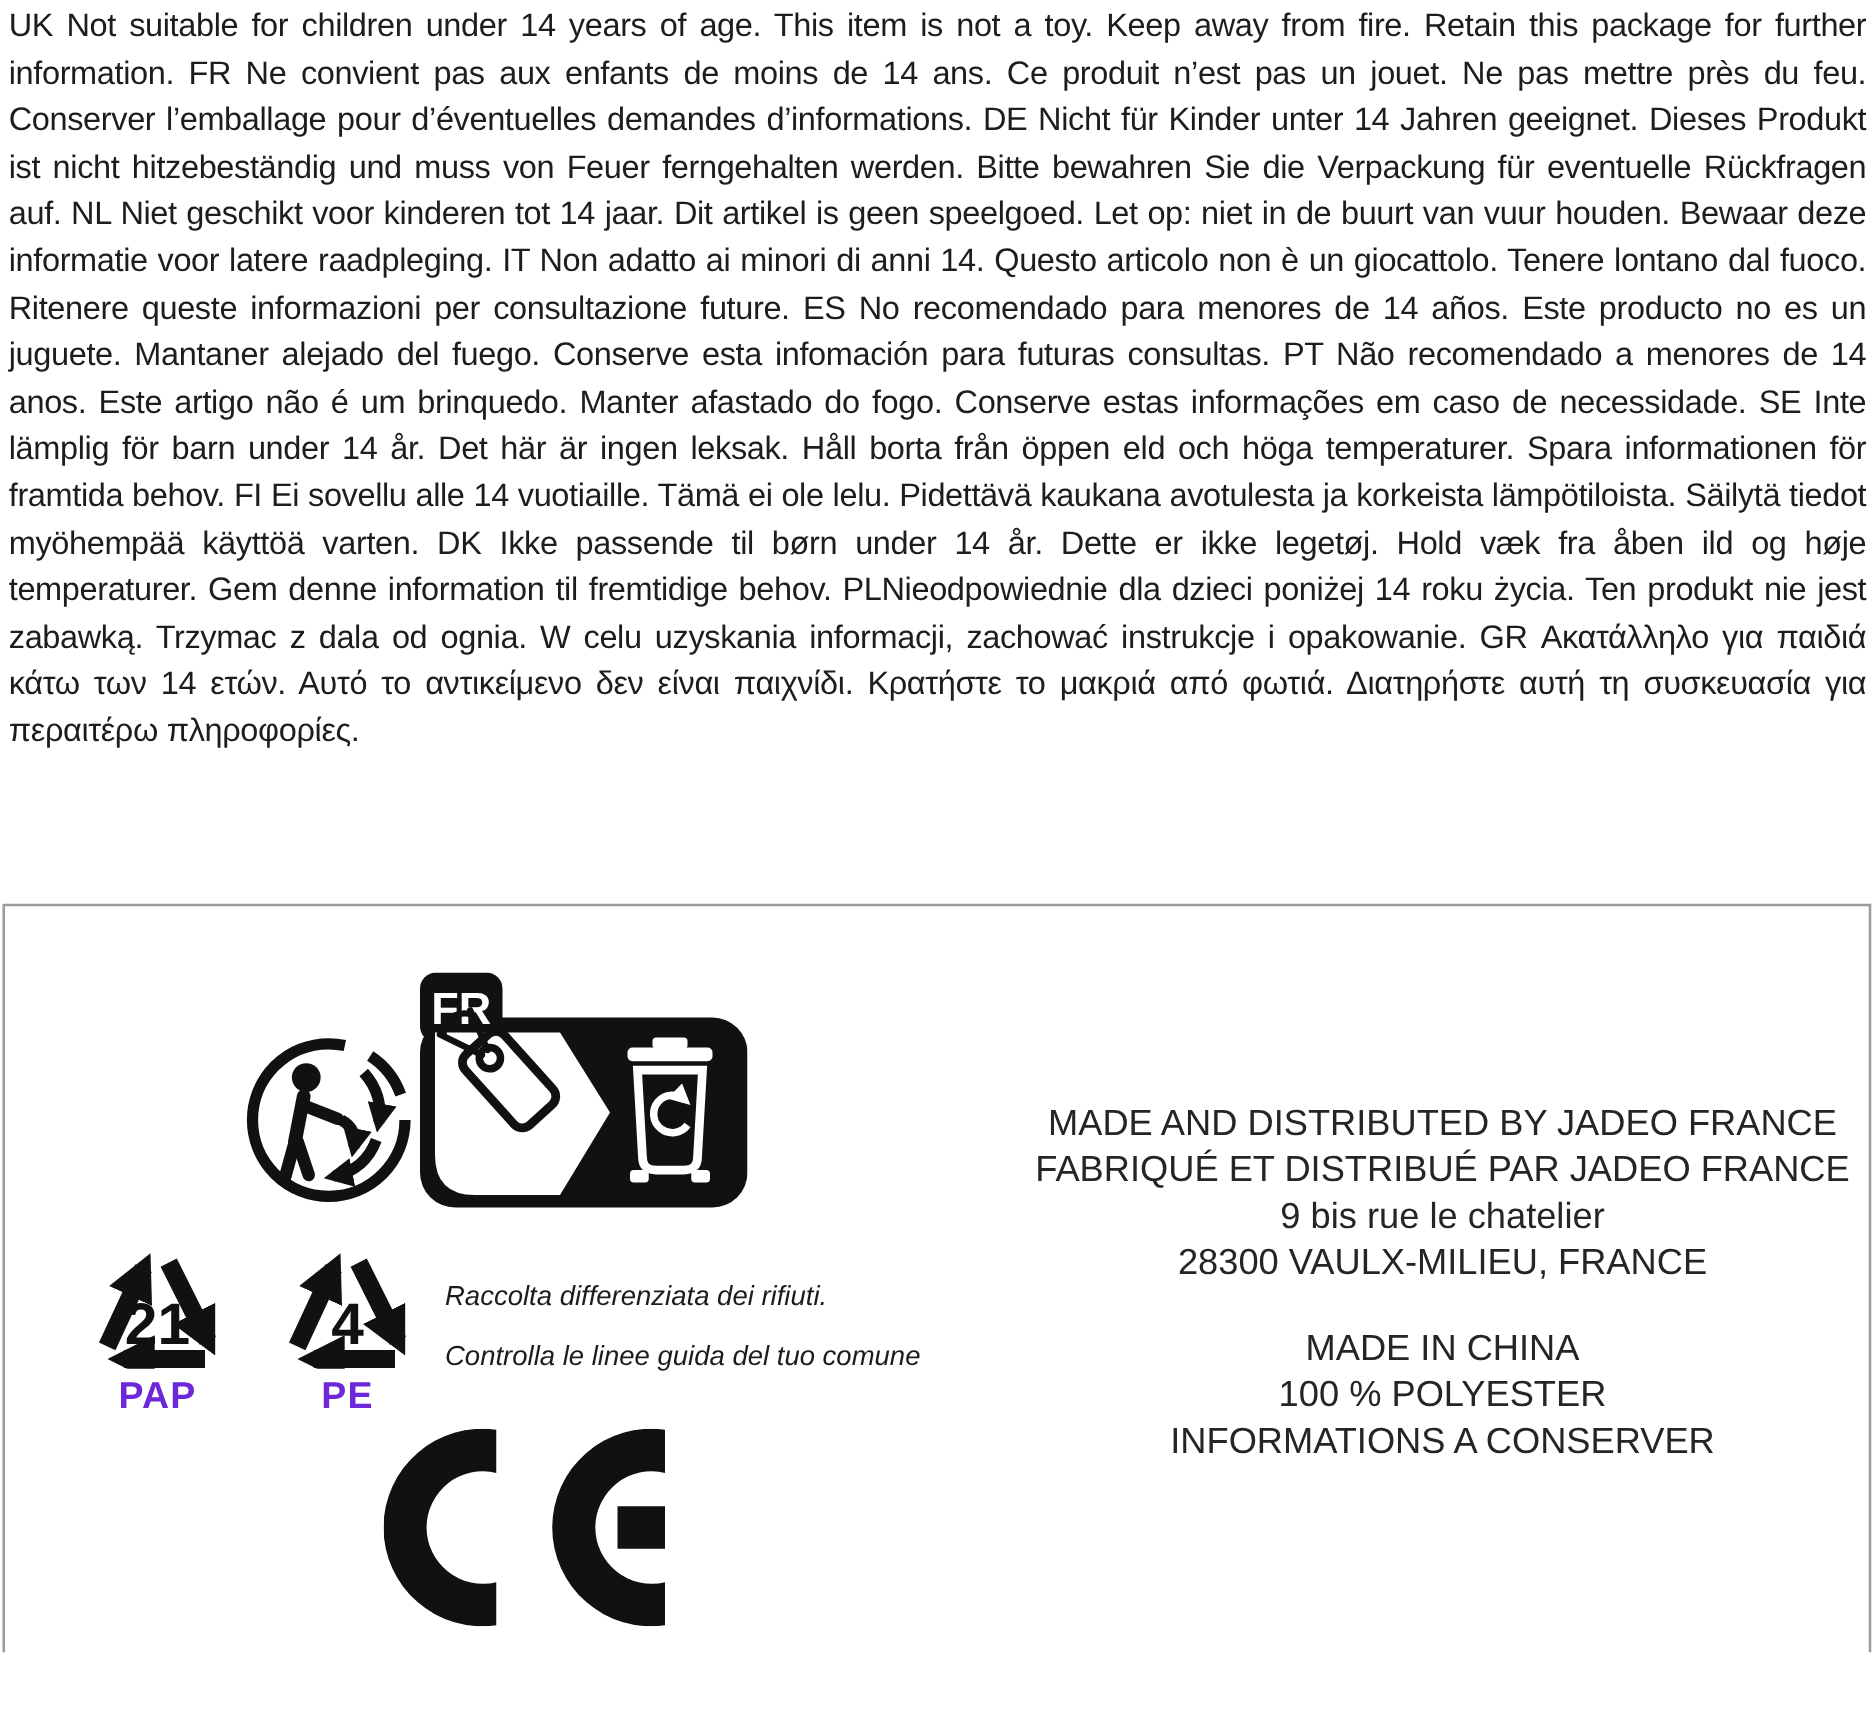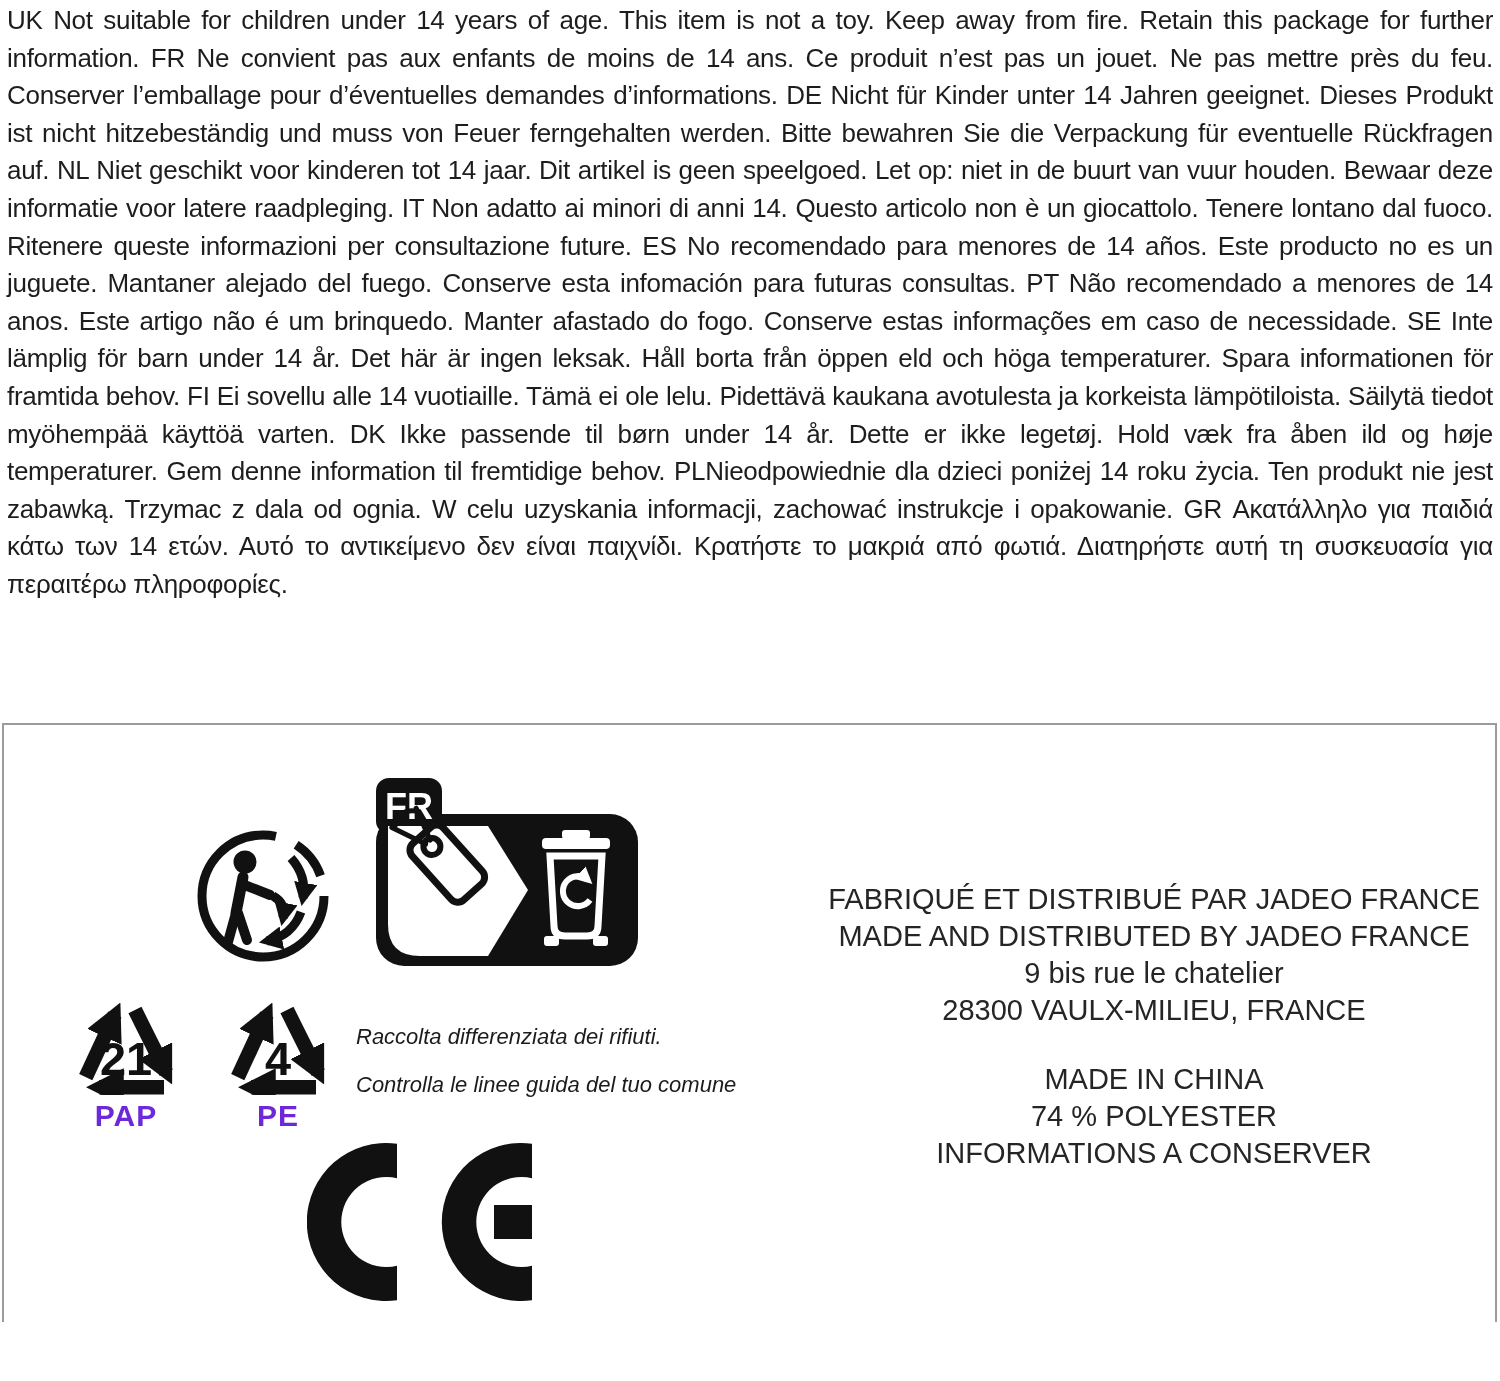--- a/index.html
+++ b/index.html
@@ -30,21 +30,21 @@
   .info-box{
     position:absolute;
     left:2px; top:723px;
     width:1495px; height:652px;
     box-sizing:border-box;
     border:2px solid #9b9b9b;
     background:#ffffff;
   }
   .abs{position:absolute;}
   .triman{left:189px; top:101px;}
-  .fr-sign{left:332px; top:53px;margin-left:40px;}
+  .fr-sign{left:332px; top:53px;}
   .code-item{text-align:center; width:140px;}
   .code-pap{left:52px; top:256px;}
   .code-pe{left:204px; top:256px;}
   .code-label{
     font-weight:bold;
     font-size:30px;
     color:#6d28d9;
     margin-top:0px;
     letter-spacing:1px;
   }
@@ -155,24 +155,24 @@
       <svg width="225" height="158" viewBox="0 0 225 158" aria-hidden="true">
         <path d="M 90 0.8 A 79 79 0 1 0 90 157.2 L 90 122.7 A 45 45 0 1 1 90 35.3 Z" fill="#111"></path>
         <g transform="translate(135,0)">
           <path d="M 90 0.8 A 79 79 0 1 0 90 157.2 L 90 122.7 A 45 45 0 1 1 90 35.3 Z" fill="#111"></path>
           <rect x="52" y="62" width="38" height="34" fill="#111"></rect>
         </g>
       </svg>
     </div>
 
     <div class="abs right-text">
+      <div>MADE AND DISTRIBUTED BY JADEO FRANCE</div>
       <div>FABRIQUÉ ET DISTRIBUÉ PAR JADEO FRANCE</div>
-      <div>MADE AND DISTRIBUTED BY JADEO FRANCE</div>
       <div>9 bis rue le chatelier</div>
       <div>28300 VAULX-MILIEU, FRANCE</div>
       <div class="gap"></div>
       <div>MADE IN CHINA</div>
-      <div>74 % POLYESTER</div>
+      <div>100 % POLYESTER</div>
       <div>INFORMATIONS A CONSERVER</div>
     </div>
 
   </div>
 </div>
 
 </body></html>

